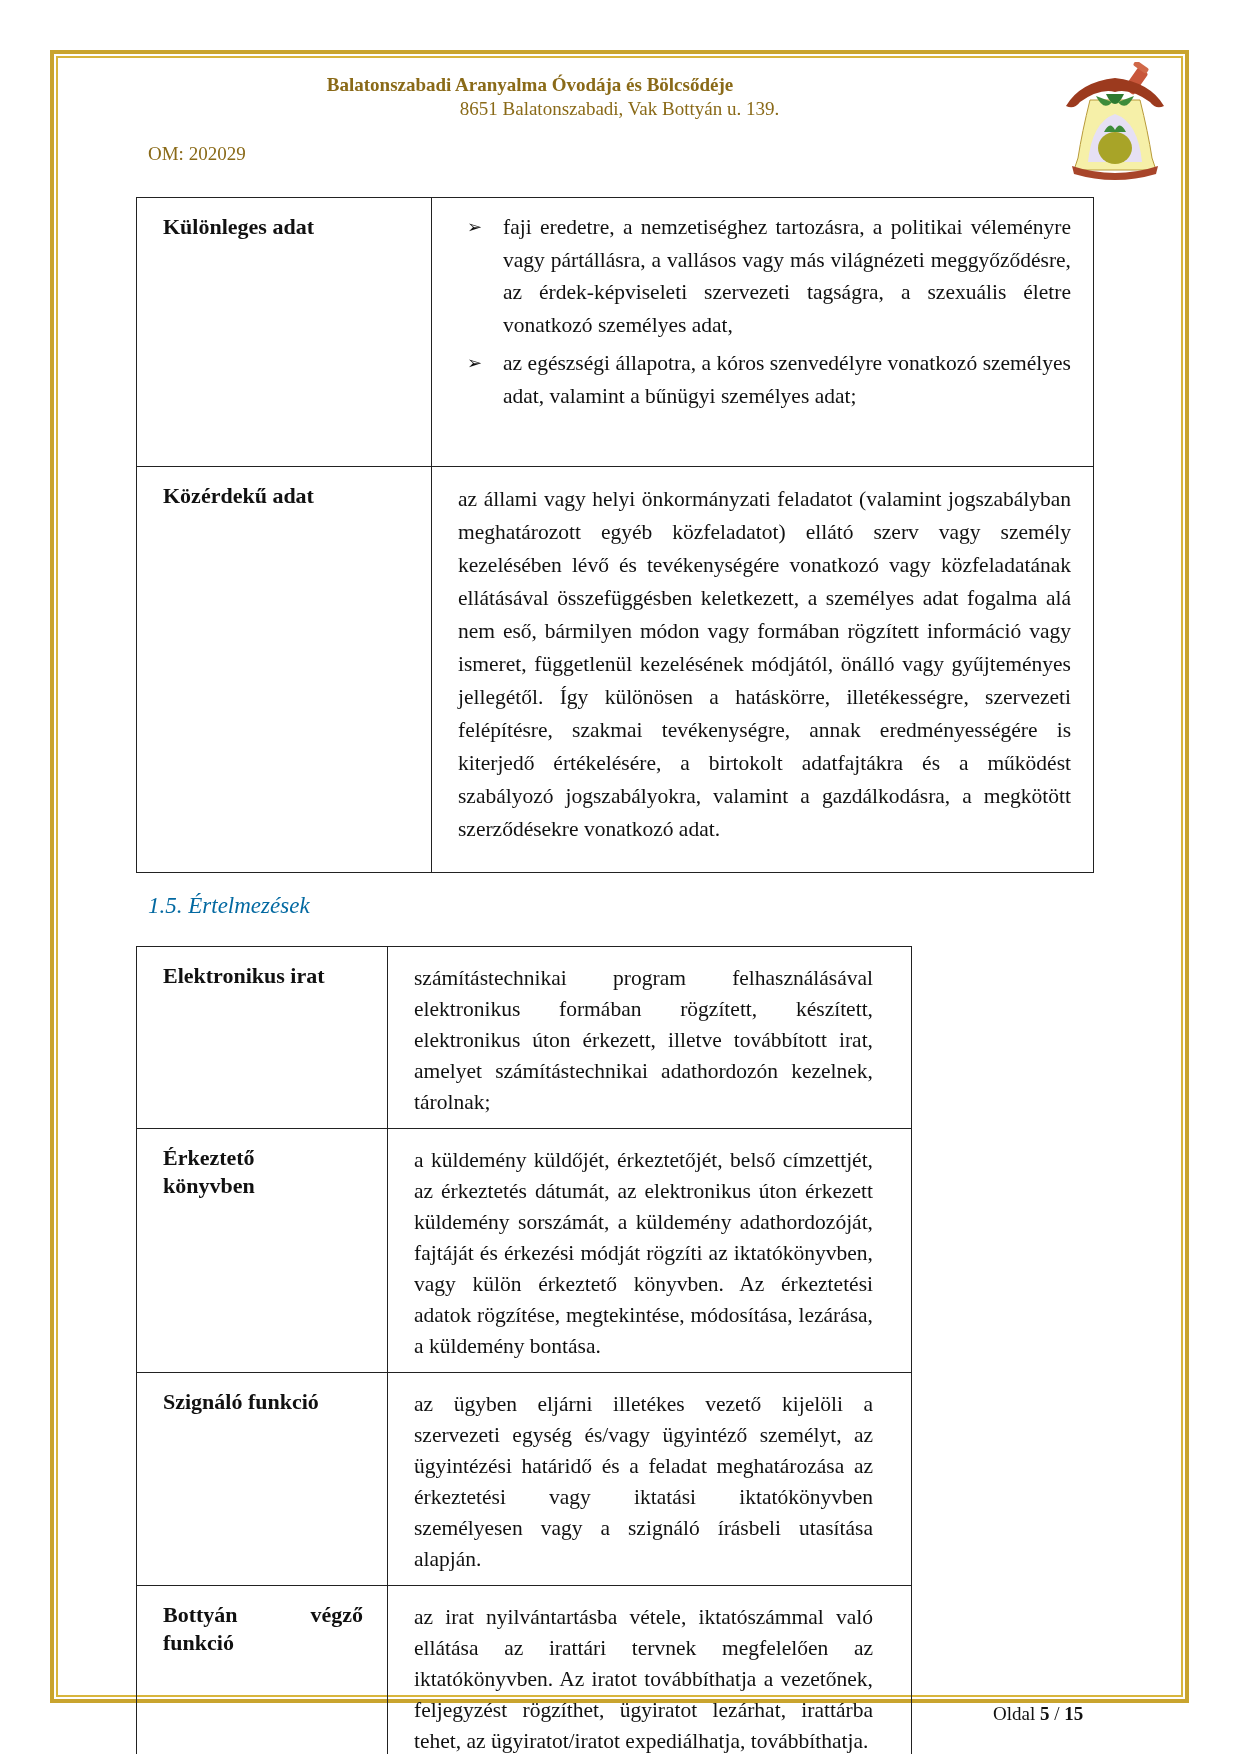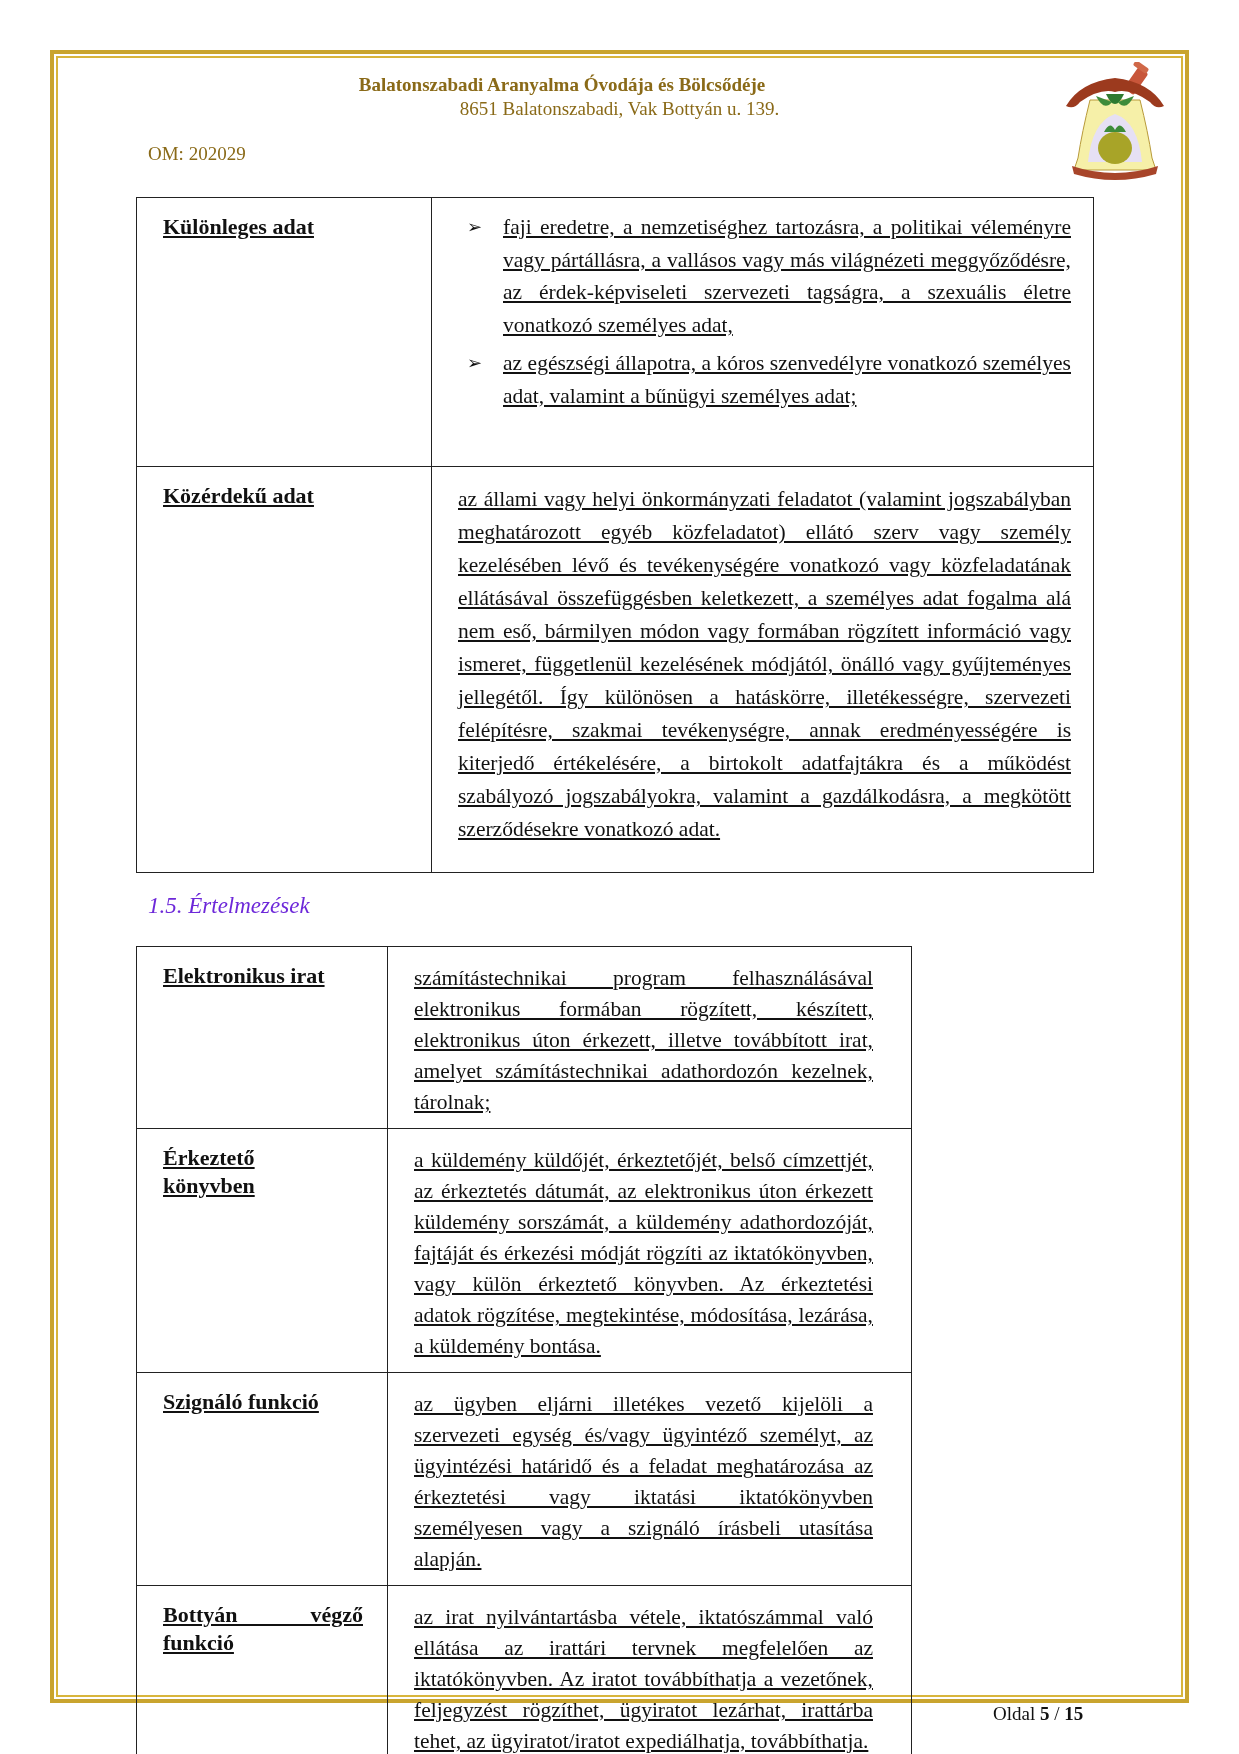--- a/index.html
+++ b/index.html
@@ -5,44 +5,44 @@
   html, body { margin: 0; padding: 0; background: #ffffff; }
   body { width: 1239px; height: 1754px; position: relative; overflow: hidden;
          font-family: "Liberation Serif", "DejaVu Serif", serif; color: #111; }
 
   .frame-outer { position: absolute; left: 50px; top: 50px; width: 1139px; height: 1653px;
                  box-sizing: border-box; border: 4px solid #C9A42E; }
   .frame-inner { position: absolute; left: 56px; top: 56px; width: 1127px; height: 1641px;
                  box-sizing: border-box; border: 2px solid #D8B53C; }
 
   .hdr-title { position: absolute; left: 0; width: 1060px; top: 74px; text-align: center;
-               font-weight: bold; font-size: 19px; color: #8A6A18; padding-left: 32px; }
+               font-weight: bold; font-size: 19px; color: #8A6A18; }
   .hdr-addr  { position: absolute; left: 0; width: 1239px; top: 98px; text-align: center;
                font-size: 19px; color: #8A6A18; }
   .om { position: absolute; left: 148px; top: 143px; font-size: 19px; color: #8A6A18; }
 
   .logo { position: absolute; left: 1060px; top: 62px; width: 110px; height: 122px; }
 
   table.doc { position: absolute; border-collapse: collapse; table-layout: fixed; }
-  table.doc td { border: 1.5px solid #222; vertical-align: top; padding: 0; text-decoration: underline; }
+  table.doc td { border: 1.5px solid #222; vertical-align: top; padding: 0; }
   .lbl { font-weight: bold; font-size: 22px; line-height: 28px; padding: 15px 24px 0 26px !important;
          text-align: justify; }
   .txt { font-size: 21.5px; text-align: justify; }
 
   #t1 { left: 136px; top: 197px; width: 958px; }
   #t1 col.c1 { width: 295px; }
   #t1 .bul { padding: 13px 22px 12px 35px; }
   #t1 .bul ul { list-style: none; margin: 0; padding: 0; }
   #t1 .bul li { position: relative; padding-left: 36px; line-height: 32.6px; margin-bottom: 6px; text-align: justify; }
   #t1 .bul li .arrow { position: absolute; left: 0; top: 0; font-size: 18px; }
   #t1 .para { padding: 16px 22px 14px 26px; line-height: 33px; }
   #t1 tr.r1 td { height: 269px; box-sizing: border-box; }
   #t1 tr.r2 td { height: 406px; box-sizing: border-box; }
 
-  .heading { position: absolute; left: 148px; top: 893px; font-style: italic; font-size: 23px; color: #6d28d9; }
+  .heading { position: absolute; left: 148px; top: 893px; font-style: italic; font-size: 23px; color: #0369a1; }
 
   #t2 { left: 136px; top: 946px; width: 776px; }
   #t2 col.c1 { width: 251px; }
   #t2 .para { padding: 16px 38px 10px 26px; line-height: 31px; }
   #t2 tr.r1 td { height: 141px; box-sizing: border-box; }
   #t2 tr.r2 td { height: 198px; box-sizing: border-box; }
   #t2 tr.r3 td { height: 142px; box-sizing: border-box; }
   #t2 tr.r4 td { height: 169px; box-sizing: border-box; }
 
   .footer { position: absolute; left: 993px; top: 1703px; font-size: 19px; color: #111; }

